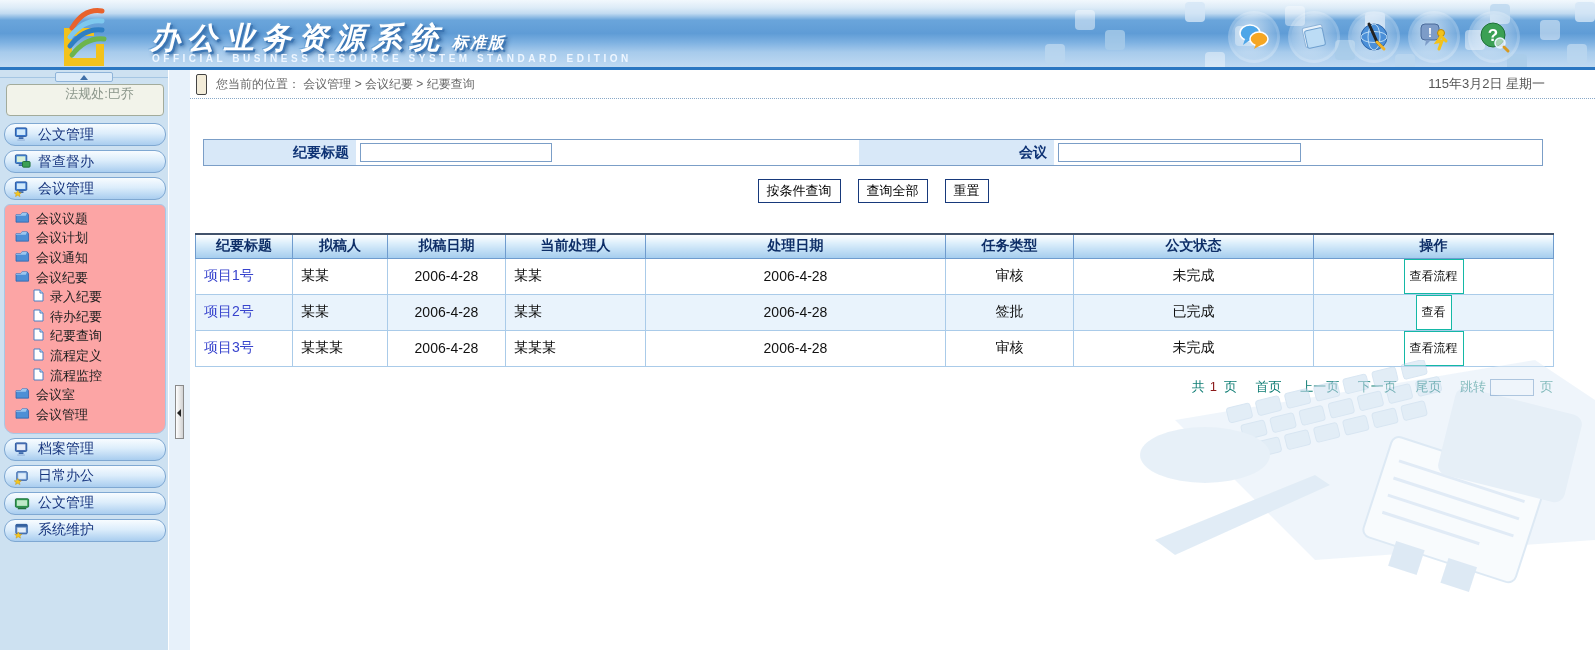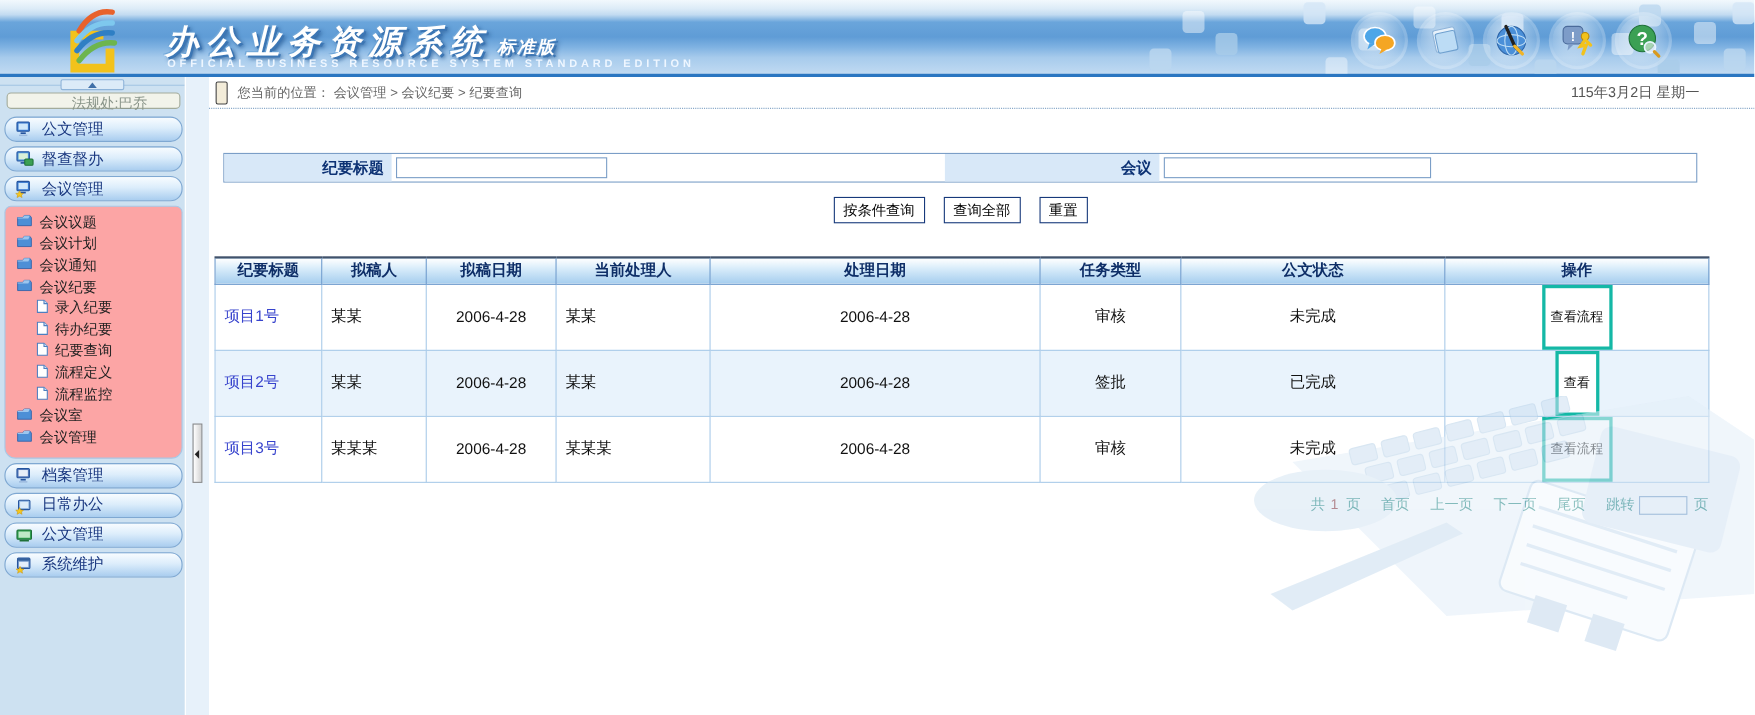--- a/index.html
+++ b/index.html
@@ -27,21 +27,21 @@
 
   
   .sidebar { position:absolute; left:0; top:70px; width:190px; bottom:0; background:#cde1f1; }
   .side-topline { position:absolute; top:7px; left:0; width:168px; border-top:1px solid #a5c6e3; }
   .collapse-bar { position:absolute; top:2px; left:55px; width:58px; height:10px;
     background:#dcebf8; border:1px solid #8fb4d9; border-radius:2px; cursor:pointer; }
   .collapse-bar::after { content:""; position:absolute; left:24px; top:2px; width:0; height:0;
     border-left:4px solid transparent; border-right:4px solid transparent;
     border-bottom:5px solid #3f6fa8; }
   .side-inner { position:absolute; top:14px; left:4px; width:162px; }
-  .user-box { height:15px; line-height:17px; margin:0 2px 7px 2px; background:#f2f3ea;
+  .user-box { height:32px; line-height:17px; margin:0 2px 7px 2px; background:#f2f3ea;
     border:1px solid #a3ab9b; border-radius:4px; text-align:center; font-size:13px; color:#8a958a;padding-left:29px; }
   .sec-btn { height:23px; margin:4px 0; display:flex; align-items:center; gap:7px;
     padding-left:9px; cursor:pointer; border:1px solid #7fa8d2; border-radius:11px;
     background:linear-gradient(180deg,#f8fcff 0%,#dcedfb 45%,#a9cdef 100%);
     font-size:14px; font-weight:normal; color:#17357e; }
   .tree-panel { margin-top:2px; background:#fca5a5; border:1px solid #a8c8e6;
     border-radius:6px 6px 10px 10px; padding:4px 0 8px 0; }
   .tree-item { height:19.6px; display:flex; align-items:center; gap:6px; font-size:13px;
     color:#222; cursor:pointer; white-space:nowrap; }
   .tree-item.top { padding-left:10px; }
@@ -78,22 +78,22 @@
   .grid-wrap { margin:30px 0 0 5px; width:1358px; }
   table.grid { width:100%; border-collapse:collapse; table-layout:fixed; }
   .grid th { height:24px; font-size:14px; font-weight:bold; color:#0e2e67;
     background:linear-gradient(180deg,#ffffff 0%,#d8ecfa 40%,#a5cdee 100%);
     border:1px solid #6f9cce; border-top:2px solid #41526b; }
   .grid td { height:26px; font-size:14px; color:#111; border:1px solid #aacbe9; background:#fff; }
   .grid tbody tr:nth-child(even) td { background:#e9f3fc; }
   .c-left { text-align:left; padding-left:8px; }
   .c-center { text-align:center; }
   .cell-link { color:#3743cd; cursor:pointer; text-decoration:none; }
-  .row-btn { background:#fff; border:3px solid #14b8a6; font-size:12px; color:#111;
-    padding:18px 5px; cursor:pointer; font-family:Liberation Serif, serif; }
+  .row-btn { background:#fff; border:1px solid #14b8a6; font-size:12px; color:#111;
+    padding:8px 5px; cursor:pointer; font-family:Liberation Serif, serif; }
 
   .pager { width:1358px; margin:11px 0 0 5px; text-align:right; font-size:13px; color:#0f7d74; }
   .pager .pg { margin-left:15px; cursor:pointer; }
   .pg-static { margin-left:2px; }
   .page-num { color:#8b1a1a; margin:0 5px; }
   .jump-input { width:44px; height:17px; border:1px solid #6b93c0; margin:0 4px;
     vertical-align:middle; }
 
   .watermark { position:absolute; right:0; bottom:0; pointer-events:none; }
 </style>

